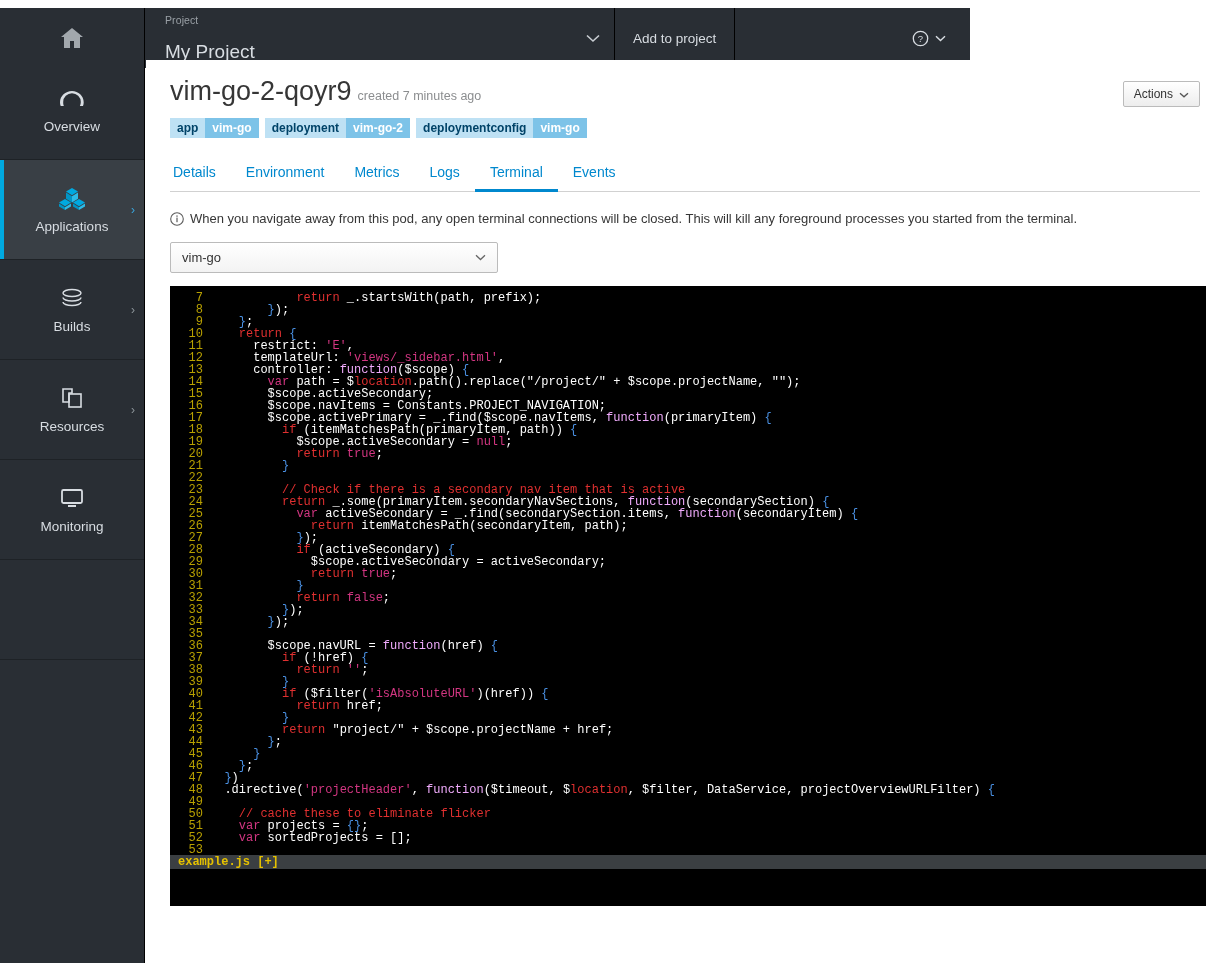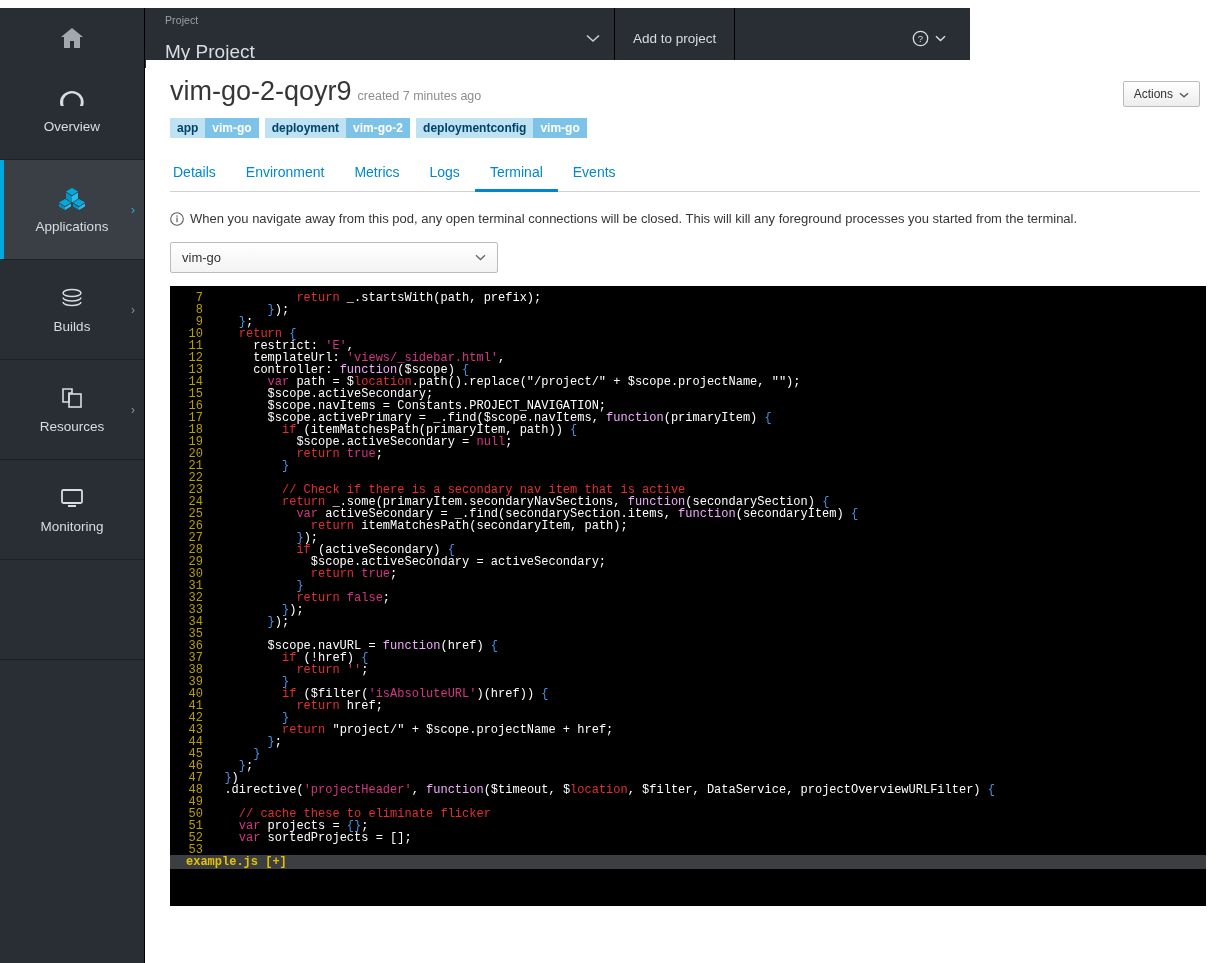--- a/index.html
+++ b/index.html
@@ -182,21 +182,21 @@
     flex: none; padding-right: 7px;
   }
   .ltext { color: #fff; }
   .statusbar {
     position: absolute; left: 0; bottom: 37px;
     width: 1036px; height: 14px;
     background: #3b3f42;
     font-family: "Liberation Mono", "DejaVu Sans Mono", monospace;
     font-size: 12px; line-height: 14px;
     color: #e5c100; font-weight: 700;
-    padding-left: 16px;
+    padding-left: 8px;
     white-space: pre;
   }
 
   
   .t-kw      { color: #d33682; }  
   .t-stmt    { color: #e03030; }  
   .t-str     { color: #d33682; }  
   .t-fn      { color: #f0abfc; }  
   .t-com     { color: #e03030; }  
   .t-cons    { color: #d33682; }  

